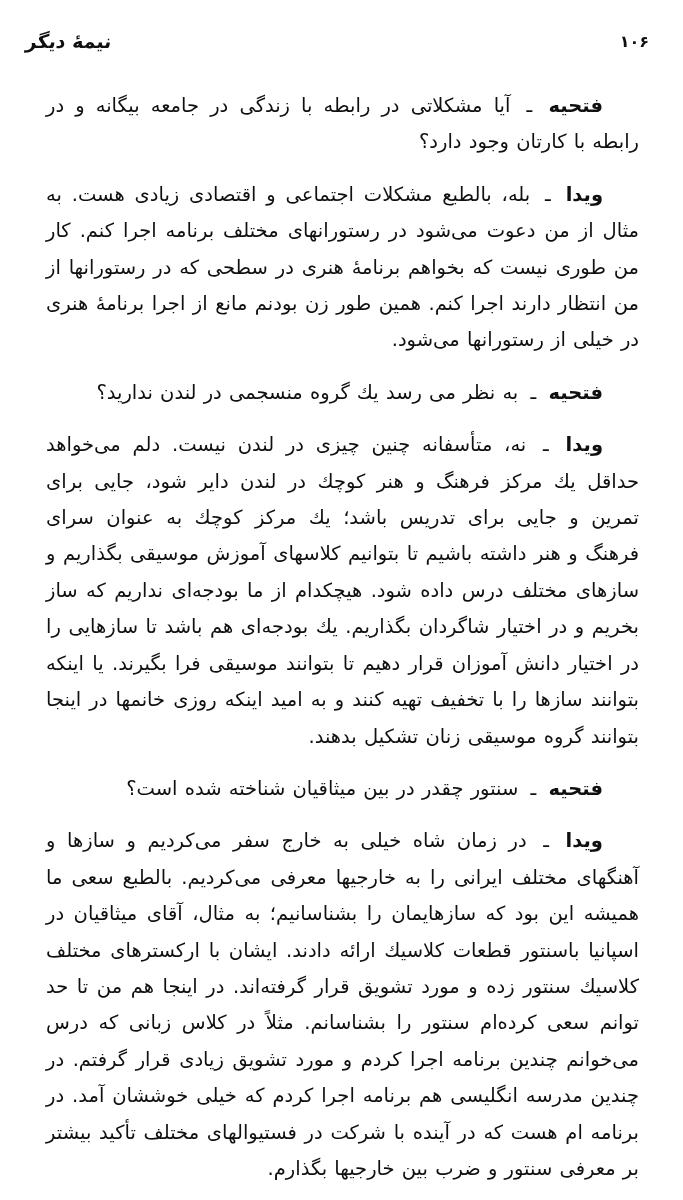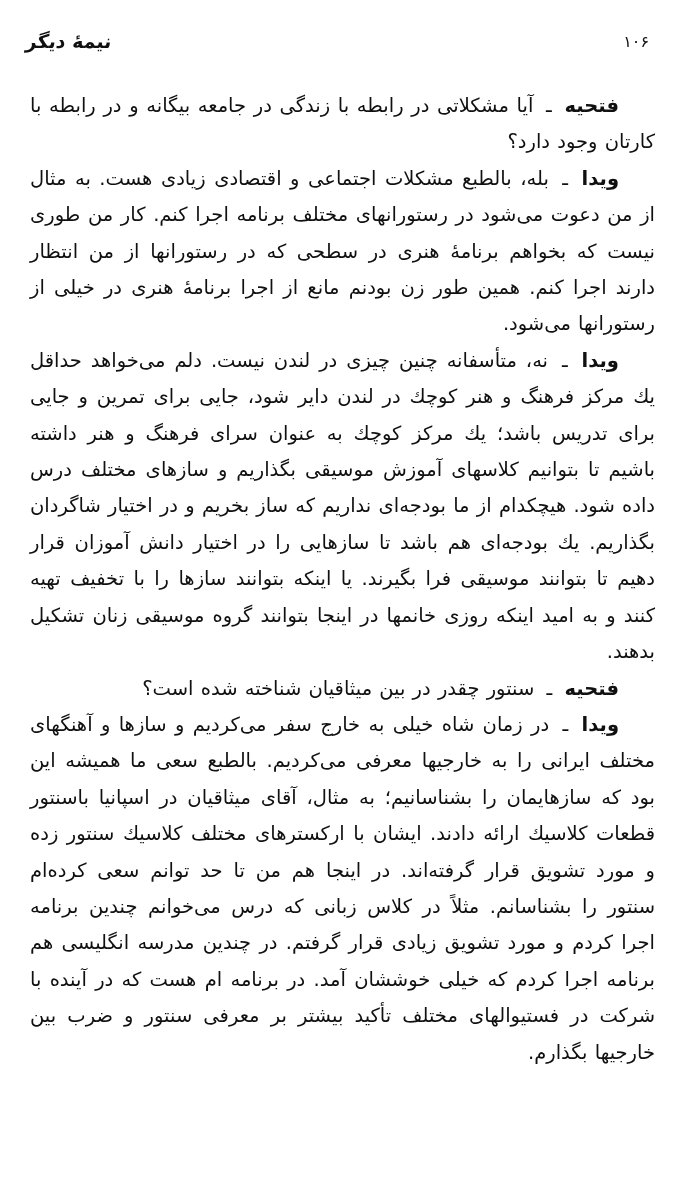--- a/index.html
+++ b/index.html
@@ -27,36 +27,36 @@
   }
   .journal-title {
     font-size: 19px;
     font-weight: bold;
     direction: rtl;
     transform: skewX(-6deg);
     letter-spacing: 0.5px;
   }
   .page-number {
     font-size: 16px;
-    font-weight: normal;
+    font-weight: bold;
     letter-spacing: 6px;
     direction: rtl;
     padding-top: 2px;
   }
   .body-text {
     direction: rtl;
     text-align: justify;
     padding: 0 28px 0 30px;
     margin-top: 36px;
     font-size: 19.5px;
     line-height: 36.4px;
     word-spacing: 1px;
   }
   .body-text p {
-    margin: 0;
+    margin: 16px;
     text-indent: 36px;
   }
   .speaker {
     font-weight: bold;
   }
   .separator {
     margin: 0 5px;
   }
 </style>
 </head>
@@ -76,20 +76,25 @@
       <span class="separator">ـ</span>
       <span>آیا مشکلاتی در رابطه با زندگی در جامعه بیگانه و در رابطه با کارتان وجود دارد؟</span>
     </p>
 
     <p>
       <span class="speaker">ویدا</span>
       <span class="separator">ـ</span>
       <span>بله، بالطبع مشکلات اجتماعی و اقتصادی زیادی هست. به مثال از من دعوت می‌شود در رستورانهای مختلف برنامه اجرا کنم. کار من طوری نیست که بخواهم برنامهٔ هنری در سطحی که در رستورانها از من انتظار دارند اجرا کنم. همین طور زن بودنم مانع از اجرا برنامهٔ هنری در خیلی از رستورانها می‌شود.</span>
     </p>
 
+    <p>
+      <span class="speaker">فتحیه</span>
+      <span class="separator">ـ</span>
+      <span>به نظر می رسد یك گروه منسجمی در لندن ندارید؟</span>
+    </p>
 
     <p>
       <span class="speaker">ویدا</span>
       <span class="separator">ـ</span>
       <span>نه، متأسفانه چنین چیزی در لندن نیست. دلم می‌خواهد حداقل یك مرکز فرهنگ و هنر کوچك در لندن دایر شود، جایی برای تمرین و جایی برای تدریس باشد؛ یك مرکز کوچك به عنوان سرای فرهنگ و هنر داشته باشیم تا بتوانیم کلاسهای آموزش موسیقی بگذاریم و سازهای مختلف درس داده شود. هیچکدام از ما بودجه‌ای نداریم که ساز بخریم و در اختیار شاگردان بگذاریم. یك بودجه‌ای هم باشد تا سازهایی را در اختیار دانش آموزان قرار دهیم تا بتوانند موسیقی فرا بگیرند. یا اینکه بتوانند سازها را با تخفیف تهیه کنند و به امید اینکه روزی خانمها در اینجا بتوانند گروه موسیقی زنان تشکیل بدهند.</span>
     </p>
 
     <p>
       <span class="speaker">فتحیه</span>
       <span class="separator">ـ</span>

